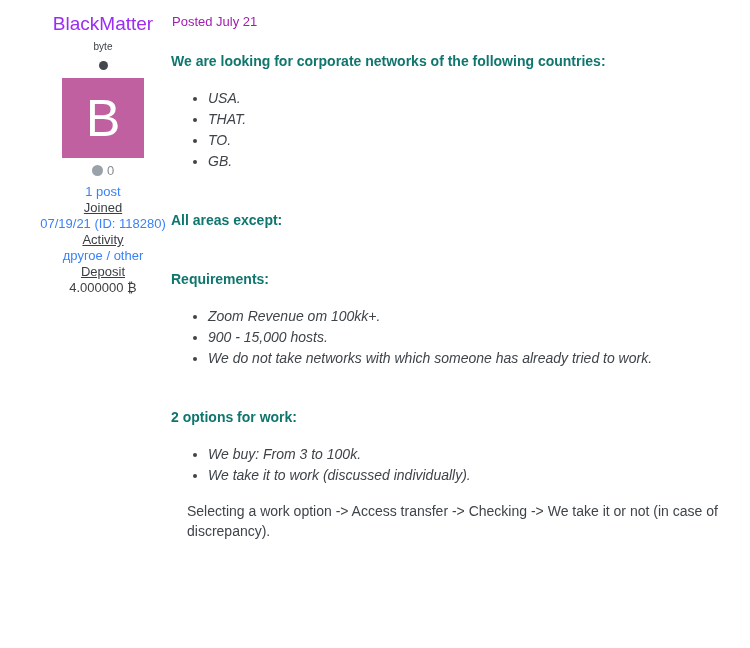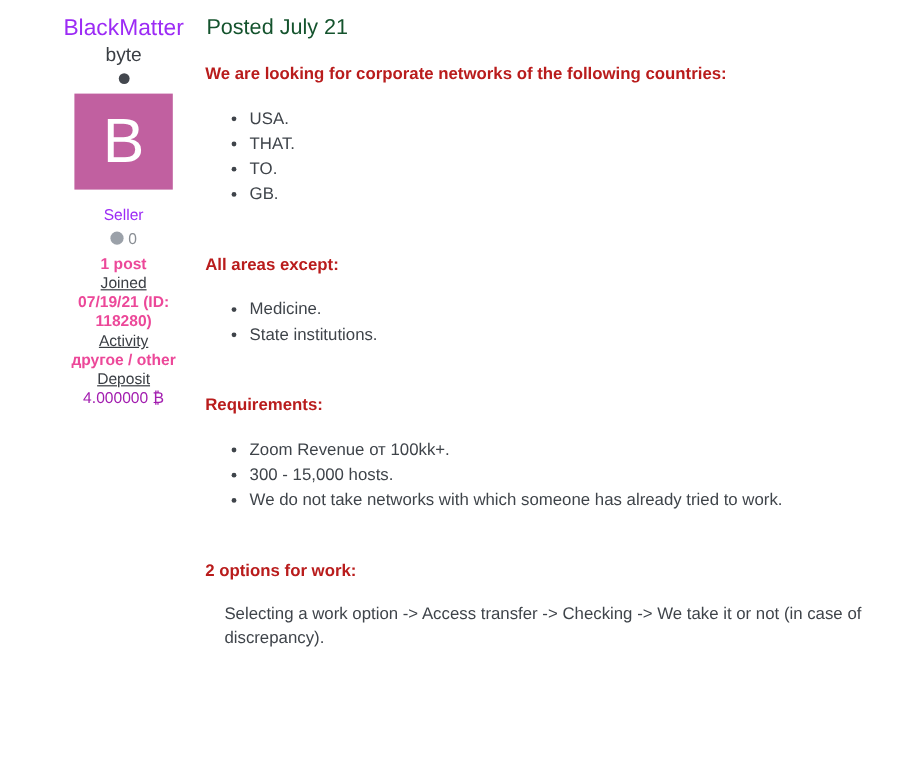--- a/index.html
+++ b/index.html
@@ -23,21 +23,21 @@
     padding-left: 40px;
   }
   .username {
     color: #9c2bf5;
     font-size: 19px;
     line-height: 22px;
     cursor: pointer;
   }
   .group {
     color: #3a3e44;
-    font-size: 16px;
+    font-size: 10px;
     line-height: 15px;
     margin-top: 4px;
   }
   .rank-dot {
     width: 9px; height: 9px;
     border-radius: 50%;
     background: #43474e;
     margin: 7px auto 0;
   }
   .avatar {
@@ -68,67 +68,67 @@
     border-radius: 50%;
     background: #9ba1a9;
     vertical-align: -1px;
     margin-right: 4px;
   }
   .meta {
     margin-top: 6px;
     font-size: 13px;
     line-height: 16px;
   }
-  .meta .muted { color: #ec4899; font-weight: bold; }
+  .meta .muted { color: #3b82f6; }
   .meta .strong { color: #3a3e44; text-decoration: underline; }
-  .meta .gold { color: #a21caf; }
+  .meta .gold { color: #404040; }
 
   
   .content {
     flex: 1;
     padding: 15px 12px 0 5px;
   }
   .posted {
-    color: #14532d;
-    font-size: 18px;
+    color: #a21caf;
+    font-size: 13px;
     line-height: 14px;
     margin: 0 0 0 1px;
   }
   .section-heading {
     font-weight: 700;
-    color: #b91c1c;
+    color: #0f766e;
     margin: 39px 0 0;
     line-height: 20px;
   }
   .section-heading.first { margin-top: 22px; }
   ul.bullets {
     margin: 17px 0 0;
     padding-left: 37px;
     list-style: disc outside;
+    font-style: italic;
   }
   ul.bullets li {
     line-height: 20px;
     margin: 0 0 1px;
   }
   .scheme-text, .deposit-line, .footer-line {
     margin: 16px;
     line-height: 20px;
   }
 </style>
 </head>
 <body>
 
 <div class="post">
 
   <aside class="author">
     <div class="username">BlackMatter</div>
     <div class="group">byte</div>
     <div class="rank-dot"></div>
     <div class="avatar">B</div>
-    <div class="role">Seller</div>
     <div class="rep"><span class="rep-circle"></span><span>0</span></div>
     <div class="meta">
       <div class="muted">1 post</div>
       <div class="strong">Joined</div>
       <div class="muted">07/19/21 (ID: 118280)</div>
       <div class="strong">Activity</div>
       <div class="muted">другое / other</div>
       <div class="strong">Deposit</div>
       <div class="gold">4.000000 ₿</div>
     </div>
@@ -139,31 +139,31 @@
 
     <p class="section-heading first">We are looking for corporate networks of the following countries:</p>
     <ul class="bullets">
       <li>USA.</li>
       <li>THAT.</li>
       <li>TO.</li>
       <li>GB.</li>
     </ul>
 
     <p class="section-heading">All areas except:</p>
-    <ul class="bullets">
-      <li>Medicine.</li>
-      <li>State institutions.</li>
-    </ul>
 
     <p class="section-heading">Requirements:</p>
     <ul class="bullets">
       <li>Zoom Revenue от 100kk+.</li>
-      <li>300 - 15,000 hosts.</li>
+      <li>900 - 15,000 hosts.</li>
       <li>We do not take networks with which someone has already tried to work.</li>
     </ul>
 
     <p class="section-heading">2 options for work:</p>
+    <ul class="bullets">
+      <li>We buy: From 3 to 100k.</li>
+      <li>We take it to work (discussed individually).</li>
+    </ul>
 
     <p class="scheme-text">Selecting a work option -&gt; Access transfer -&gt; Checking -&gt; We take it or not (in case of discrepancy).</p>
 
   </main>
 
 </div>
 
 </body></html>

